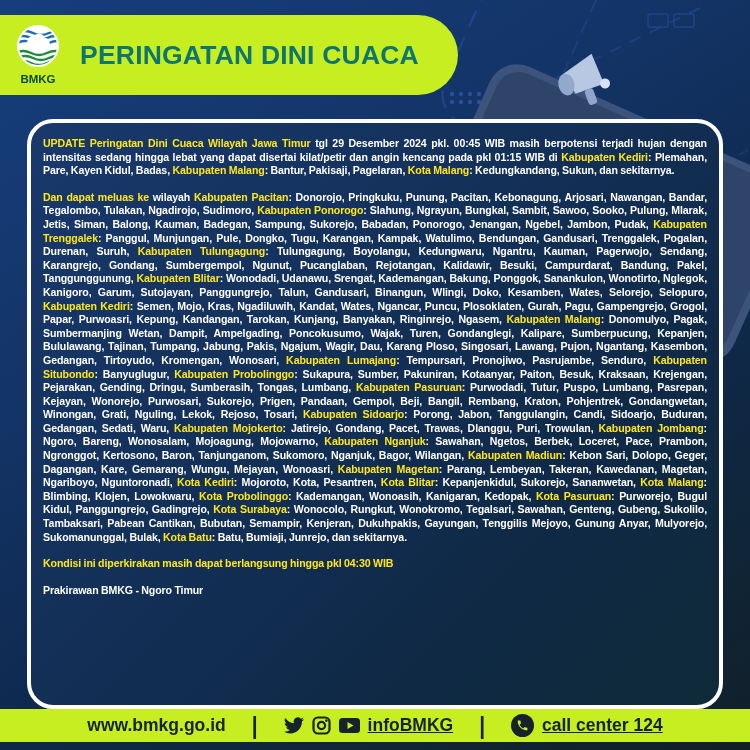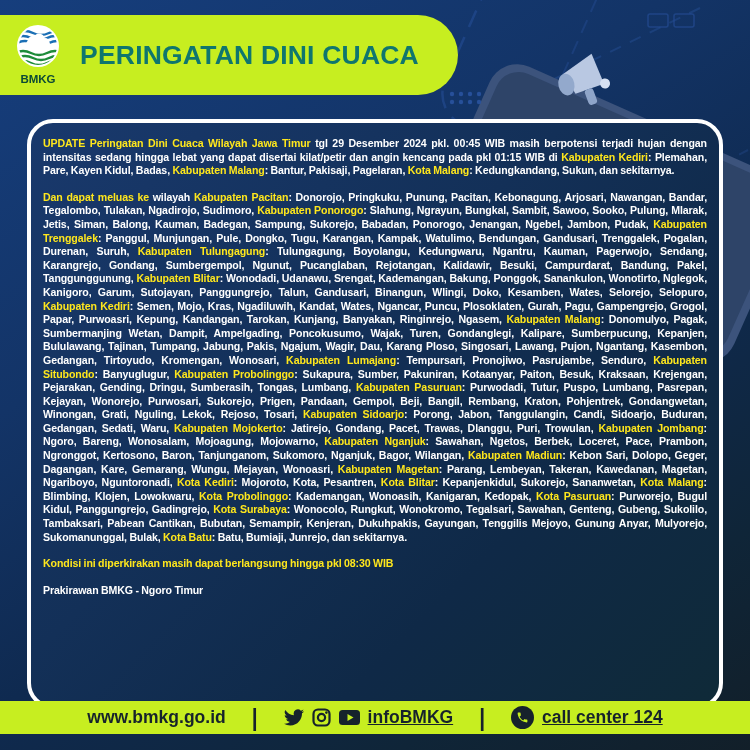--- a/index.html
+++ b/index.html
@@ -28,21 +28,21 @@
     padding:14px 12px 0 12px;
     margin-top:7px;
   }
   .para{
     margin:0 0 13px 0;font-size:10.6px;line-height:13.6px;font-weight:bold;
     text-align:justify;color:var(--txt);letter-spacing:-.1px;word-spacing:-.4px;
   }
   .hl{color:var(--hl);}
   
   .footer-bar{
-    position:absolute;left:0;bottom:16px;width:750px;height:33px;z-index:2;
+    position:absolute;left:0;bottom:8px;width:750px;height:33px;z-index:2;
     background:var(--lime);color:var(--dark);
     display:flex;align-items:center;justify-content:center;gap:26px;
     font-weight:bold;font-size:17.5px;
   }
   .sep{font-size:21px;transform:scaleY(1.15);}
   .icon-row{display:flex;align-items:center;gap:8px;text-decoration:underline;}
   .phone-badge{
     width:23px;height:23px;border-radius:50%;background:var(--dark);
     display:flex;align-items:center;justify-content:center;
   }
@@ -122,21 +122,21 @@
     </div>
     <div class="title-block">
       <div class="title-line">PERINGATAN DINI CUACA</div>
     </div>
   </div>
 
   <div class="content-box">
     <div>
         <p class="para"><span class="hl">UPDATE Peringatan Dini Cuaca Wilayah Jawa Timur</span><span class="wt"> tgl 29 Desember 2024 pkl. 00:45 WIB masih berpotensi terjadi hujan dengan intensitas sedang hingga lebat yang dapat disertai kilat/petir dan angin kencang pada pkl 01:15 WIB di </span><span class="hl">Kabupaten Kediri</span><span class="wt">: Plemahan, Pare, Kayen Kidul, Badas, </span><span class="hl">Kabupaten Malang</span><span class="wt">: Bantur, Pakisaji, Pagelaran, </span><span class="hl">Kota Malang</span><span class="wt">: Kedungkandang, Sukun, dan sekitarnya.</span></p>
         <p class="para"><span class="hl">Dan dapat meluas ke</span><span class="wt"> wilayah </span><span class="hl">Kabupaten Pacitan</span><span class="wt">: Donorojo, Pringkuku, Punung, Pacitan, Kebonagung, Arjosari, Nawangan, Bandar, Tegalombo, Tulakan, Ngadirojo, Sudimoro, </span><span class="hl">Kabupaten Ponorogo</span><span class="wt">: Slahung, Ngrayun, Bungkal, Sambit, Sawoo, Sooko, Pulung, Mlarak, Jetis, Siman, Balong, Kauman, Badegan, Sampung, Sukorejo, Babadan, Ponorogo, Jenangan, Ngebel, Jambon, Pudak, </span><span class="hl">Kabupaten Trenggalek</span><span class="wt">: Panggul, Munjungan, Pule, Dongko, Tugu, Karangan, Kampak, Watulimo, Bendungan, Gandusari, Trenggalek, Pogalan, Durenan, Suruh, </span><span class="hl">Kabupaten Tulungagung</span><span class="wt">: Tulungagung, Boyolangu, Kedungwaru, Ngantru, Kauman, Pagerwojo, Sendang, Karangrejo, Gondang, Sumbergempol, Ngunut, Pucanglaban, Rejotangan, Kalidawir, Besuki, Campurdarat, Bandung, Pakel, Tanggunggunung, </span><span class="hl">Kabupaten Blitar</span><span class="wt">: Wonodadi, Udanawu, Srengat, Kademangan, Bakung, Ponggok, Sanankulon, Wonotirto, Nglegok, Kanigoro, Garum, Sutojayan, Panggungrejo, Talun, Gandusari, Binangun, Wlingi, Doko, Kesamben, Wates, Selorejo, Selopuro, </span><span class="hl">Kabupaten Kediri</span><span class="wt">: Semen, Mojo, Kras, Ngadiluwih, Kandat, Wates, Ngancar, Puncu, Plosoklaten, Gurah, Pagu, Gampengrejo, Grogol, Papar, Purwoasri, Kepung, Kandangan, Tarokan, Kunjang, Banyakan, Ringinrejo, Ngasem, </span><span class="hl">Kabupaten Malang</span><span class="wt">: Donomulyo, Pagak, Sumbermanjing Wetan, Dampit, Ampelgading, Poncokusumo, Wajak, Turen, Gondanglegi, Kalipare, Sumberpucung, Kepanjen, Bululawang, Tajinan, Tumpang, Jabung, Pakis, Ngajum, Wagir, Dau, Karang Ploso, Singosari, Lawang, Pujon, Ngantang, Kasembon, Gedangan, Tirtoyudo, Kromengan, Wonosari, </span><span class="hl">Kabupaten Lumajang</span><span class="wt">: Tempursari, Pronojiwo, Pasrujambe, Senduro, </span><span class="hl">Kabupaten Situbondo</span><span class="wt">: Banyuglugur, </span><span class="hl">Kabupaten Probolinggo</span><span class="wt">: Sukapura, Sumber, Pakuniran, Kotaanyar, Paiton, Besuk, Kraksaan, Krejengan, Pejarakan, Gending, Dringu, Sumberasih, Tongas, Lumbang, </span><span class="hl">Kabupaten Pasuruan</span><span class="wt">: Purwodadi, Tutur, Puspo, Lumbang, Pasrepan, Kejayan, Wonorejo, Purwosari, Sukorejo, Prigen, Pandaan, Gempol, Beji, Bangil, Rembang, Kraton, Pohjentrek, Gondangwetan, Winongan, Grati, Nguling, Lekok, Rejoso, Tosari, </span><span class="hl">Kabupaten Sidoarjo</span><span class="wt">: Porong, Jabon, Tanggulangin, Candi, Sidoarjo, Buduran, Gedangan, Sedati, Waru, </span><span class="hl">Kabupaten Mojokerto</span><span class="wt">: Jatirejo, Gondang, Pacet, Trawas, Dlanggu, Puri, Trowulan, </span><span class="hl">Kabupaten Jombang</span><span class="wt">: Ngoro, Bareng, Wonosalam, Mojoagung, Mojowarno, </span><span class="hl">Kabupaten Nganjuk</span><span class="wt">: Sawahan, Ngetos, Berbek, Loceret, Pace, Prambon, Ngronggot, Kertosono, Baron, Tanjunganom, Sukomoro, Nganjuk, Bagor, Wilangan, </span><span class="hl">Kabupaten Madiun</span><span class="wt">: Kebon Sari, Dolopo, Geger, Dagangan, Kare, Gemarang, Wungu, Mejayan, Wonoasri, </span><span class="hl">Kabupaten Magetan</span><span class="wt">: Parang, Lembeyan, Takeran, Kawedanan, Magetan, Ngariboyo, Nguntoronadi, </span><span class="hl">Kota Kediri</span><span class="wt">: Mojoroto, Kota, Pesantren, </span><span class="hl">Kota Blitar</span><span class="wt">: Kepanjenkidul, Sukorejo, Sananwetan, </span><span class="hl">Kota Malang</span><span class="wt">: Blimbing, Klojen, Lowokwaru, </span><span class="hl">Kota Probolinggo</span><span class="wt">: Kademangan, Wonoasih, Kanigaran, Kedopak, </span><span class="hl">Kota Pasuruan</span><span class="wt">: Purworejo, Bugul Kidul, Panggungrejo, Gadingrejo, </span><span class="hl">Kota Surabaya</span><span class="wt">: Wonocolo, Rungkut, Wonokromo, Tegalsari, Sawahan, Genteng, Gubeng, Sukolilo, Tambaksari, Pabean Cantikan, Bubutan, Semampir, Kenjeran, Dukuhpakis, Gayungan, Tenggilis Mejoyo, Gunung Anyar, Mulyorejo, Sukomanunggal, Bulak, </span><span class="hl">Kota Batu</span><span class="wt">: Batu, Bumiaji, Junrejo, dan sekitarnya.</span></p>
-        <p class="para"><span class="hl">Kondisi ini diperkirakan masih dapat berlangsung hingga pkl 08:30 WIB</span></p>
+        <p class="para"><span class="hl">Kondisi ini diperkirakan masih dapat berlangsung hingga pkl 04:30 WIB</span></p>
         <p class="para"><span class="wt">Prakirawan BMKG - Ngoro Timur</span></p>
       </div>
   </div>
 
   <div class="footer-bar">
     <span>www.bmkg.go.id</span>
     <span class="sep">|</span>
     <span class="icon-row">
       <svg width="20" height="17" viewBox="0 0 19 16">
         <path fill="#16222c" d="M19 2c-.7.3-1.5.6-2.2.7A3.9 3.9 0 0 0 18.5.5c-.8.5-1.6.8-2.5 1A3.9 3.9 0 0 0 9.3 5c0 .3 0 .6.1.9A11 11 0 0 1 1.3.9 3.9 3.9 0 0 0 2.5 6.1c-.6 0-1.2-.2-1.8-.5v.1c0 1.9 1.3 3.4 3.1 3.8-.6.2-1.2.2-1.8.1a3.9 3.9 0 0 0 3.6 2.7A7.8 7.8 0 0 1 0 13.9 11 11 0 0 0 6 15.6c7.2 0 11.1-6 11.1-11.1v-.5C17.9 3.4 18.5 2.8 19 2z"></path>

